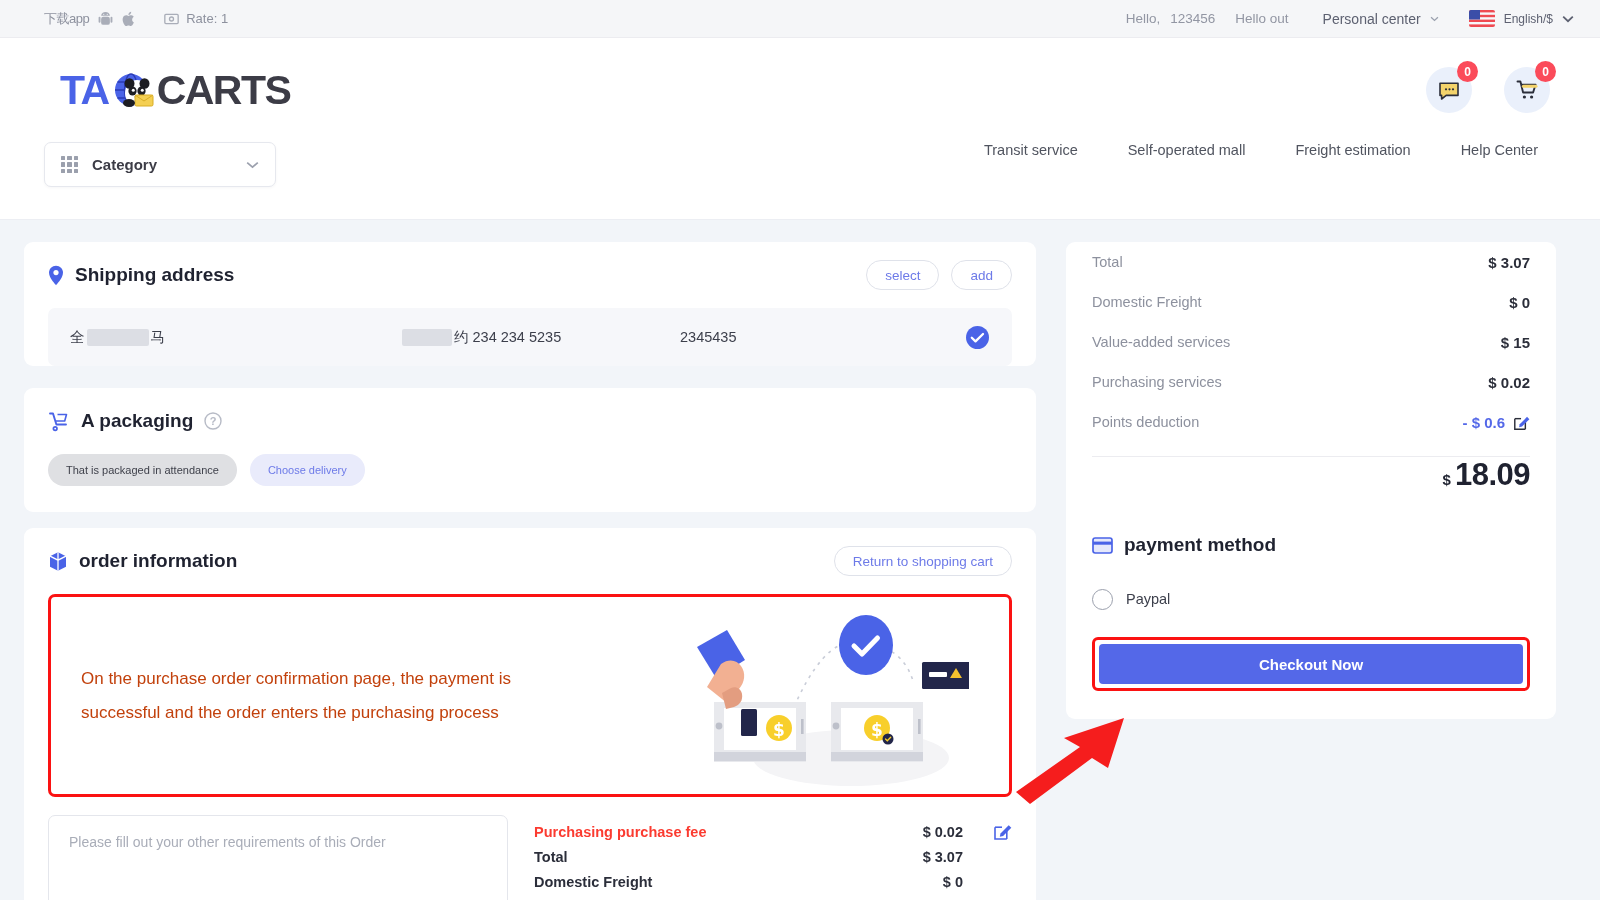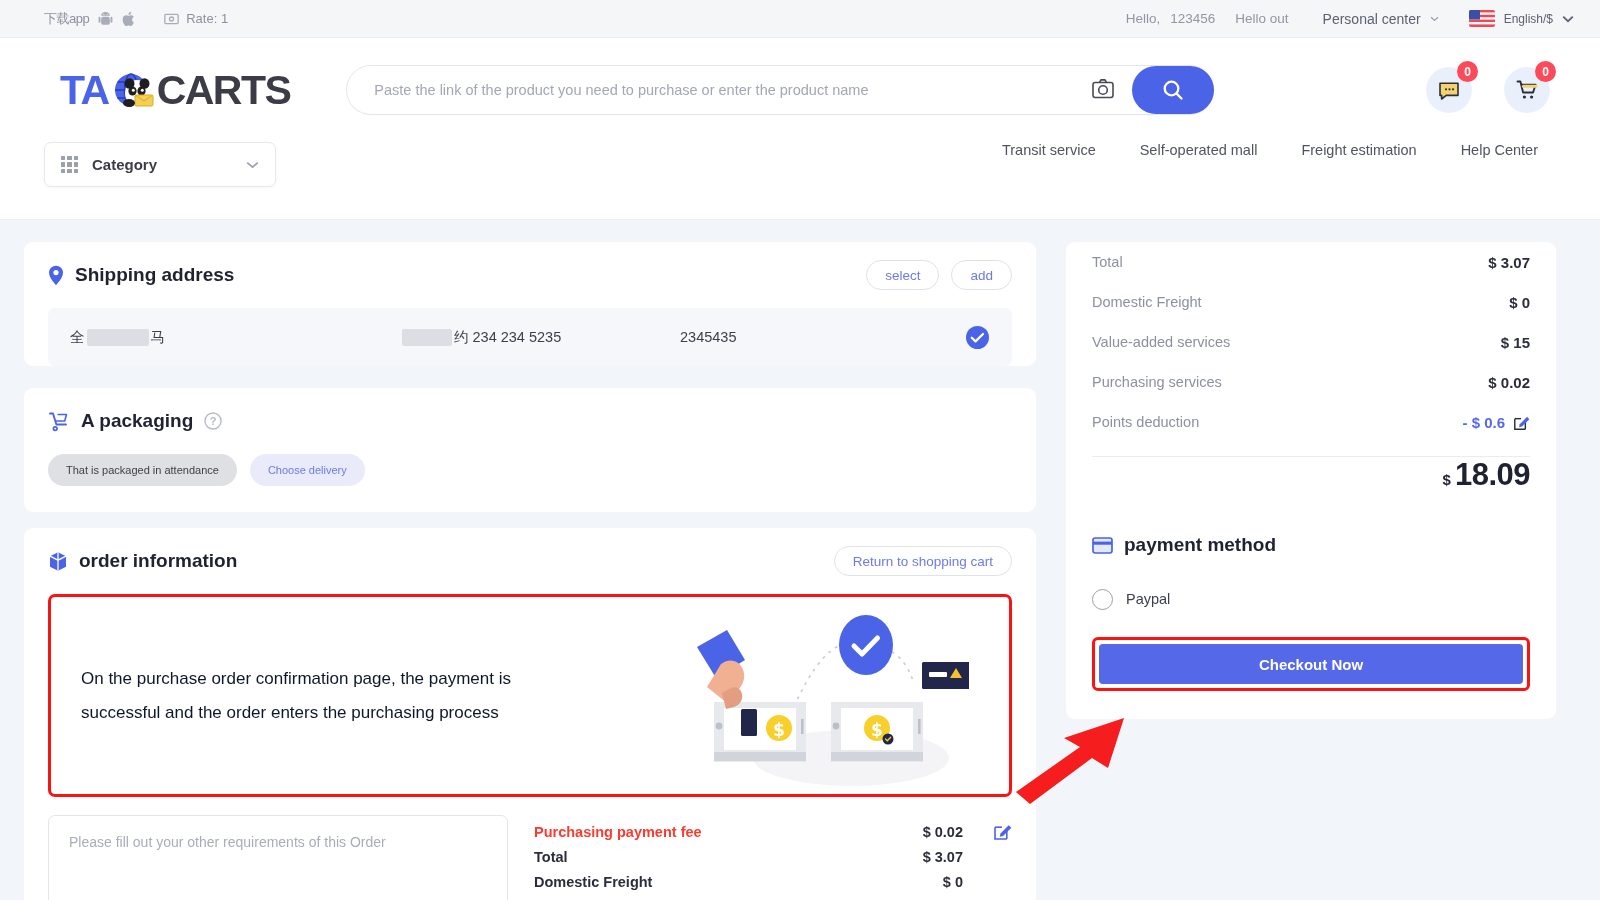--- a/index.html
+++ b/index.html
@@ -131,21 +131,21 @@
     background: #fff;
     box-shadow: 0 1px 3px rgba(20,30,60,0.04);
   }
   .grid-ico { width: 17px; height: 17px; display: grid; grid-template-columns: repeat(3,1fr); grid-template-rows: repeat(3,1fr); gap: 2px; }
   .grid-ico i { background: #9ba0ad; border-radius: 0.5px; display: block; }
   .cat-label { margin-left: 14px; font-size: 15px; font-weight: 700; color: #3c3c46; }
   .cat-caret { margin-left: auto; width: 13px; height: 8px; }
   .cat-caret path { stroke: #9ba0ad; stroke-width: 1.7; fill: none; }
 
   .nav-links { margin-left: auto; display: flex; align-items: center; gap: 44px; padding-right: 22px; }
-  .nav-links a { font-size: 14.5px; color: #50545f; text-decoration: none; cursor: pointer; }
+  .nav-links a { font-size: 14.5px; color: #50545f; text-decoration: none; cursor: pointer; margin-left: 6px; }
 
   
   .main {
     padding: 22px 44px 0 24px;
     display: flex;
     gap: 30px;
     height: calc(900px - 38px - 104px - 78px);
   }
   .col-left { width: 1012px; flex: 0 0 1012px; }
   .col-right { flex: 1; }
@@ -219,21 +219,21 @@
     margin-bottom: 18px;
     display: flex;
     align-items: center;
     padding: 0 30px;
     position: relative;
     background: #fff;
   }
   .redbox-text {
     font-size: 17px;
     line-height: 2.0;
-    color: #0f172a;
+    color: #c2410c;
     max-width: 540px;
   }
   .illus { margin-left: auto; width: 290px; height: 180px; position: relative; margin-right: 10px; }
 
   
   .order-bottom { display: flex; gap: 26px; padding-bottom: 20px; }
   .note-box {
     width: 460px; height: 105px;
     border: 1px solid #e4e6ec;
     border-radius: 7px;
@@ -374,36 +374,20 @@
           <circle cx="35.3" cy="25.2" r="1.5" fill="#fff"></circle>
           <ellipse cx="30" cy="32" rx="2.4" ry="1.8" fill="#1d1d22"></ellipse>
           <rect x="28" y="30" width="18" height="11" rx="1.5" fill="#f4cf52" stroke="#d9ad24" stroke-width="1"></rect>
           <path d="M28 30l9 6 9-6" fill="none" stroke="#d9ad24" stroke-width="1"></path>
           <ellipse cx="22" cy="38" rx="6" ry="4" fill="#1d1d22"></ellipse>
         </svg>
       </span>
       <span class="logo-txt-b">CARTS</span>
     </div>
 
-    <div class="searchwrap">
-      <input type="text" placeholder="Paste the link of the product you need to purchase or enter the product name" style="">
-      <span class="cam-btn">
-        <svg viewBox="0 0 26 24">
-          <rect x="3" y="5.5" width="20" height="15" rx="2.2"></rect>
-          <path d="M9.5 5.5l1.6-2.6h3.8l1.6 2.6"></path>
-          <circle cx="13" cy="13" r="4.3"></circle>
-        </svg>
-      </span>
-      <span class="srch-btn">
-        <svg viewBox="0 0 24 24">
-            <circle cx="10.5" cy="10.5" r="6.8"></circle>
-            <path d="M15.6 15.6L20.5 20.5" stroke-linecap="round"></path>
-          </svg>
-      </span>
-    </div>
 
     <div class="hdr-icons">
       <span class="circ-ico">
         <svg viewBox="0 0 24 24">
           <path d="M3 5.2h18v12.2H9.2L4.6 21v-3.6H3z" fill="#f3d36b" stroke="#2b2e3a" stroke-width="1.6" stroke-linejoin="round"></path>
           <circle cx="9" cy="11.3" r="1.1" fill="#2b2e3a"></circle>
           <circle cx="12.5" cy="11.3" r="1.1" fill="#2b2e3a"></circle>
           <circle cx="16" cy="11.3" r="1.1" fill="#2b2e3a"></circle>
         </svg>
         <span class="badge">0</span>
@@ -560,21 +544,21 @@
               <path d="M52 82c5-2 10 1 11 6 1 6-2 11-8 13l-8 2-4-16z" fill="#e39d80"></path>
               <rect x="62" y="103" width="16" height="27" rx="1.5" fill="#22264a"></rect>
             </svg>
           </div>
         </div>
 
         <div class="order-bottom">
           <div class="note-box">Please fill out your other requirements of this Order</div>
           <div class="fee-list">
             <div class="fee-row">
-              <span class="fee-name hl">Purchasing payment fee</span>
+              <span class="fee-name hl">Purchasing purchase fee</span>
               <span class="fee-val">$ 0.02</span>
               <svg class="fee-edit" viewBox="0 0 19 19">
                 <path d="M2 5.2V17h11.8" fill="none" stroke="#4a63e7" stroke-width="1.6"></path>
                 <path d="M2 5.2h7" fill="none" stroke="#4a63e7" stroke-width="1.6"></path>
                 <path d="M13.8 17V9" fill="none" stroke="#4a63e7" stroke-width="1.6"></path>
                 <path d="M7.5 11.4l8.2-8.2 2.6 2.6-8.2 8.2-3.3.7z" fill="#4a63e7"></path>
               </svg>
             </div>
             <div class="fee-row">
               <span class="fee-name">Total</span>

